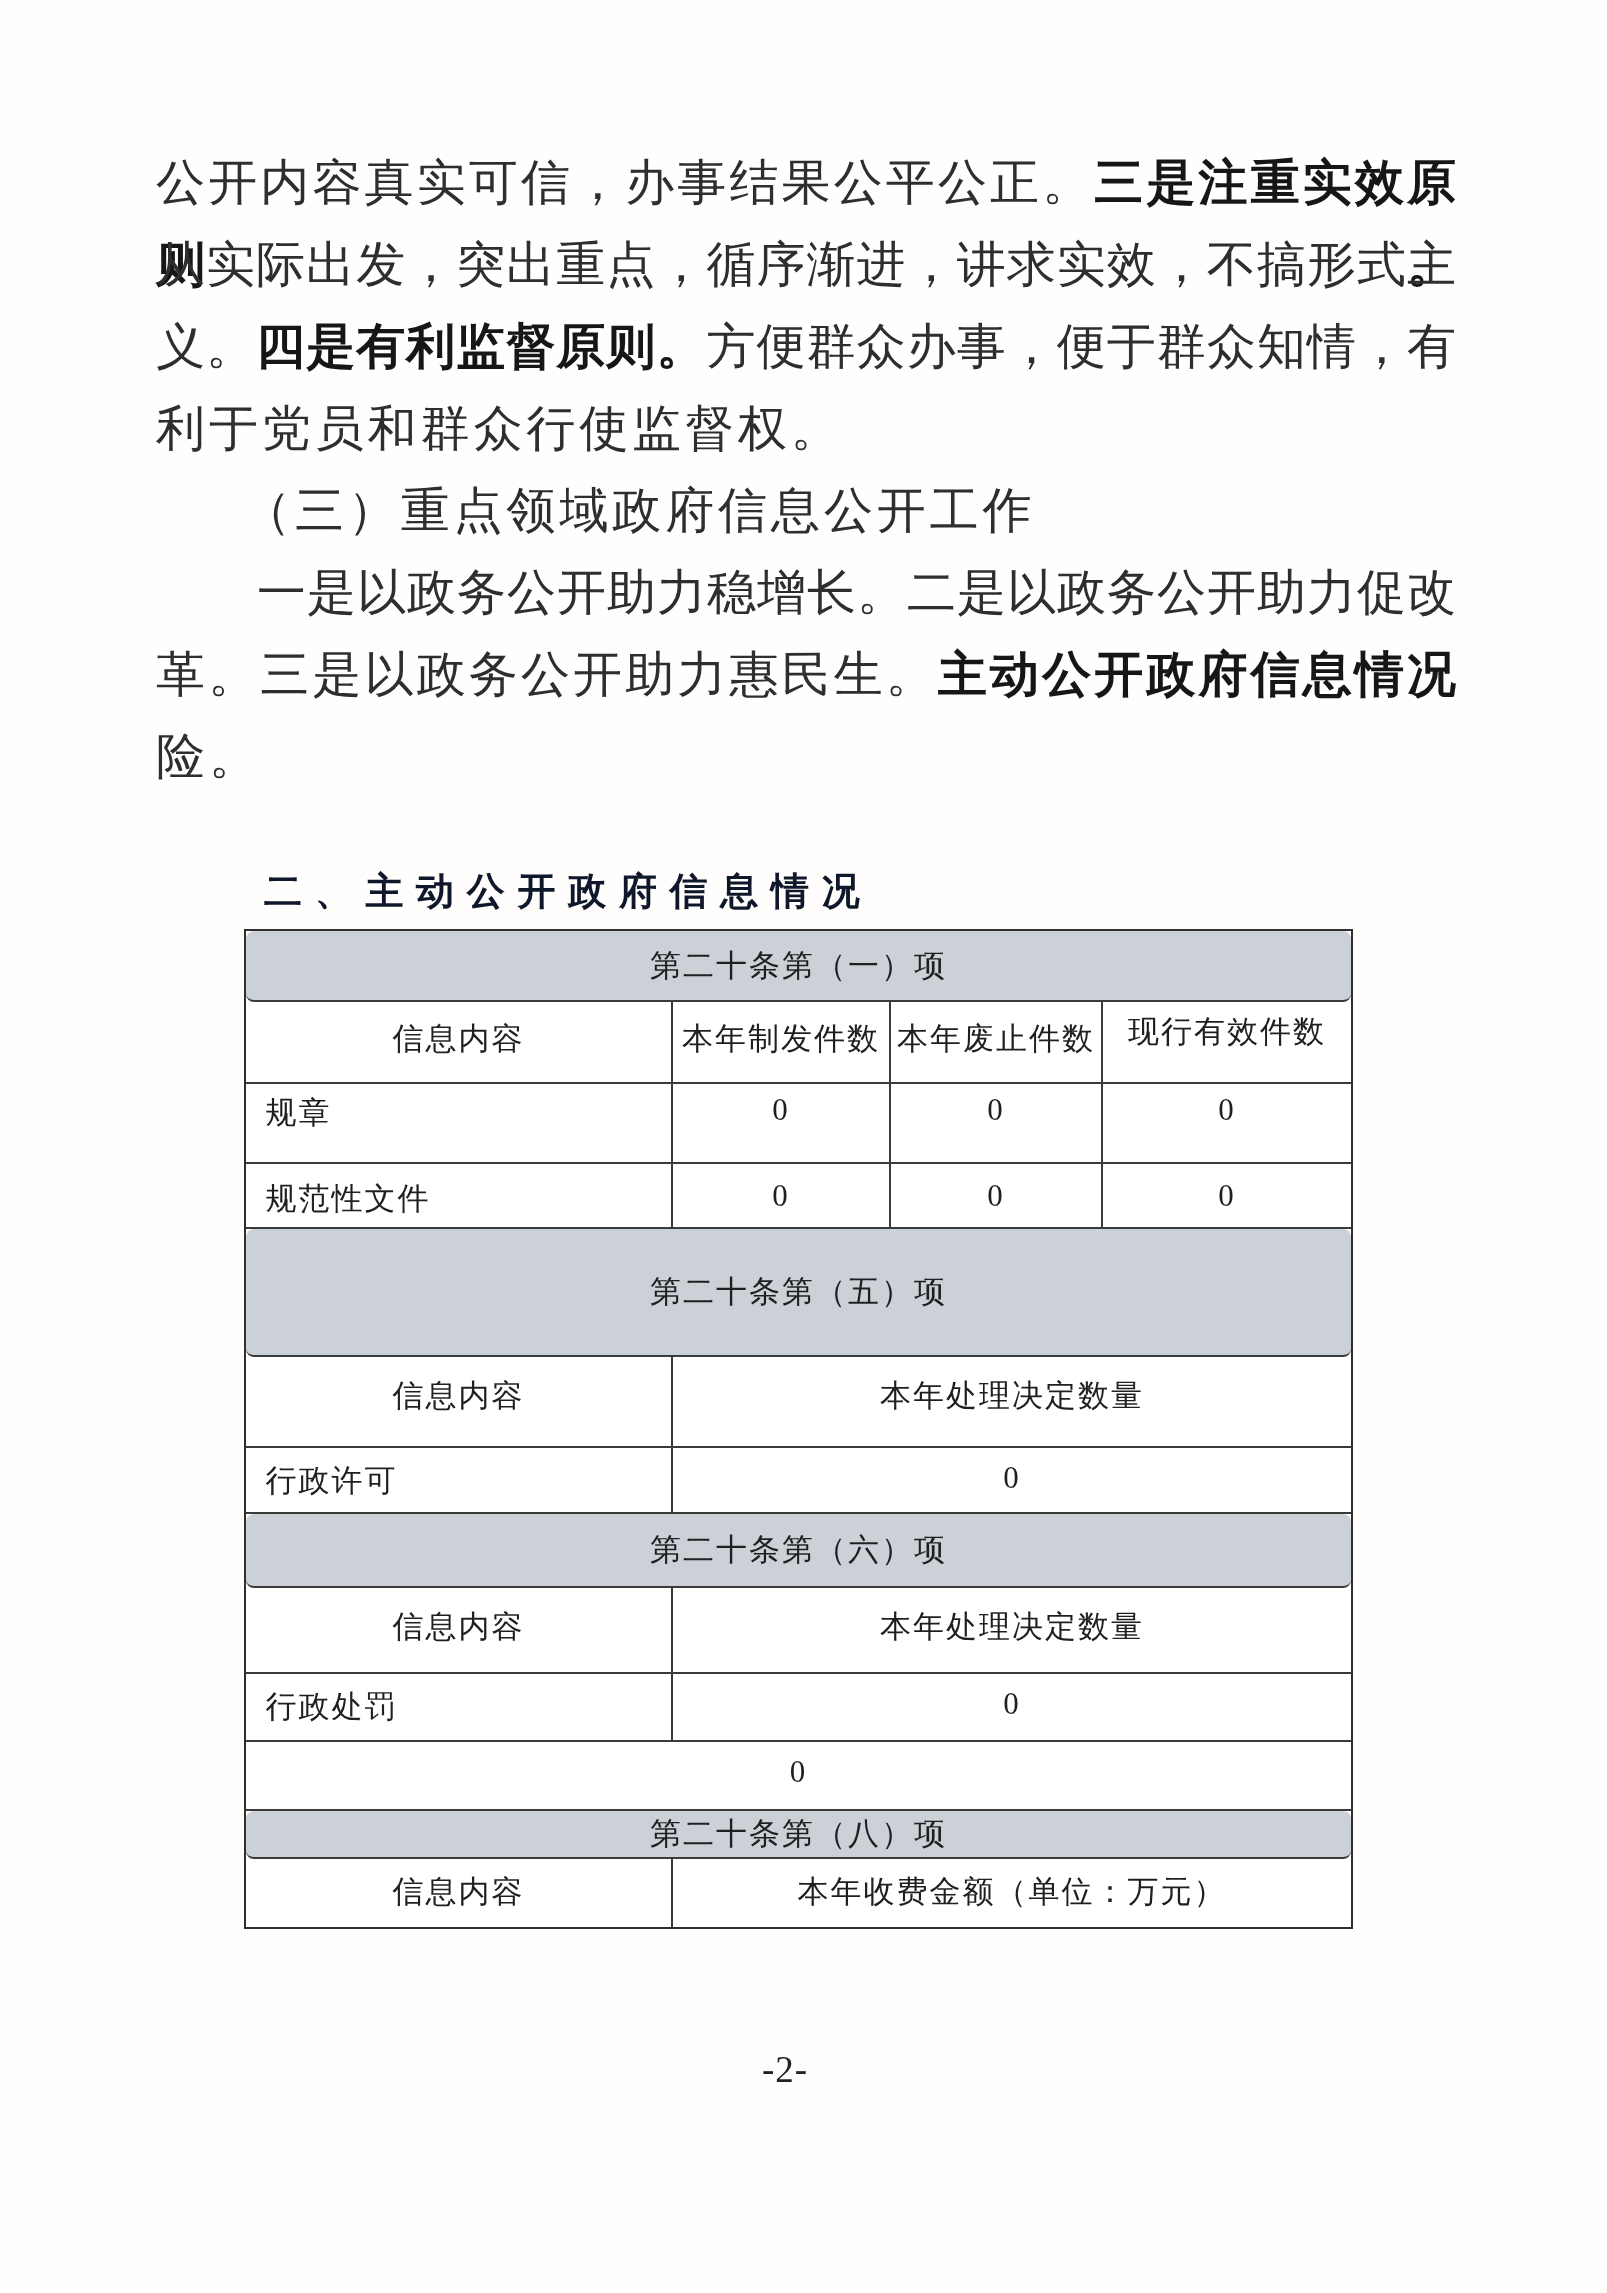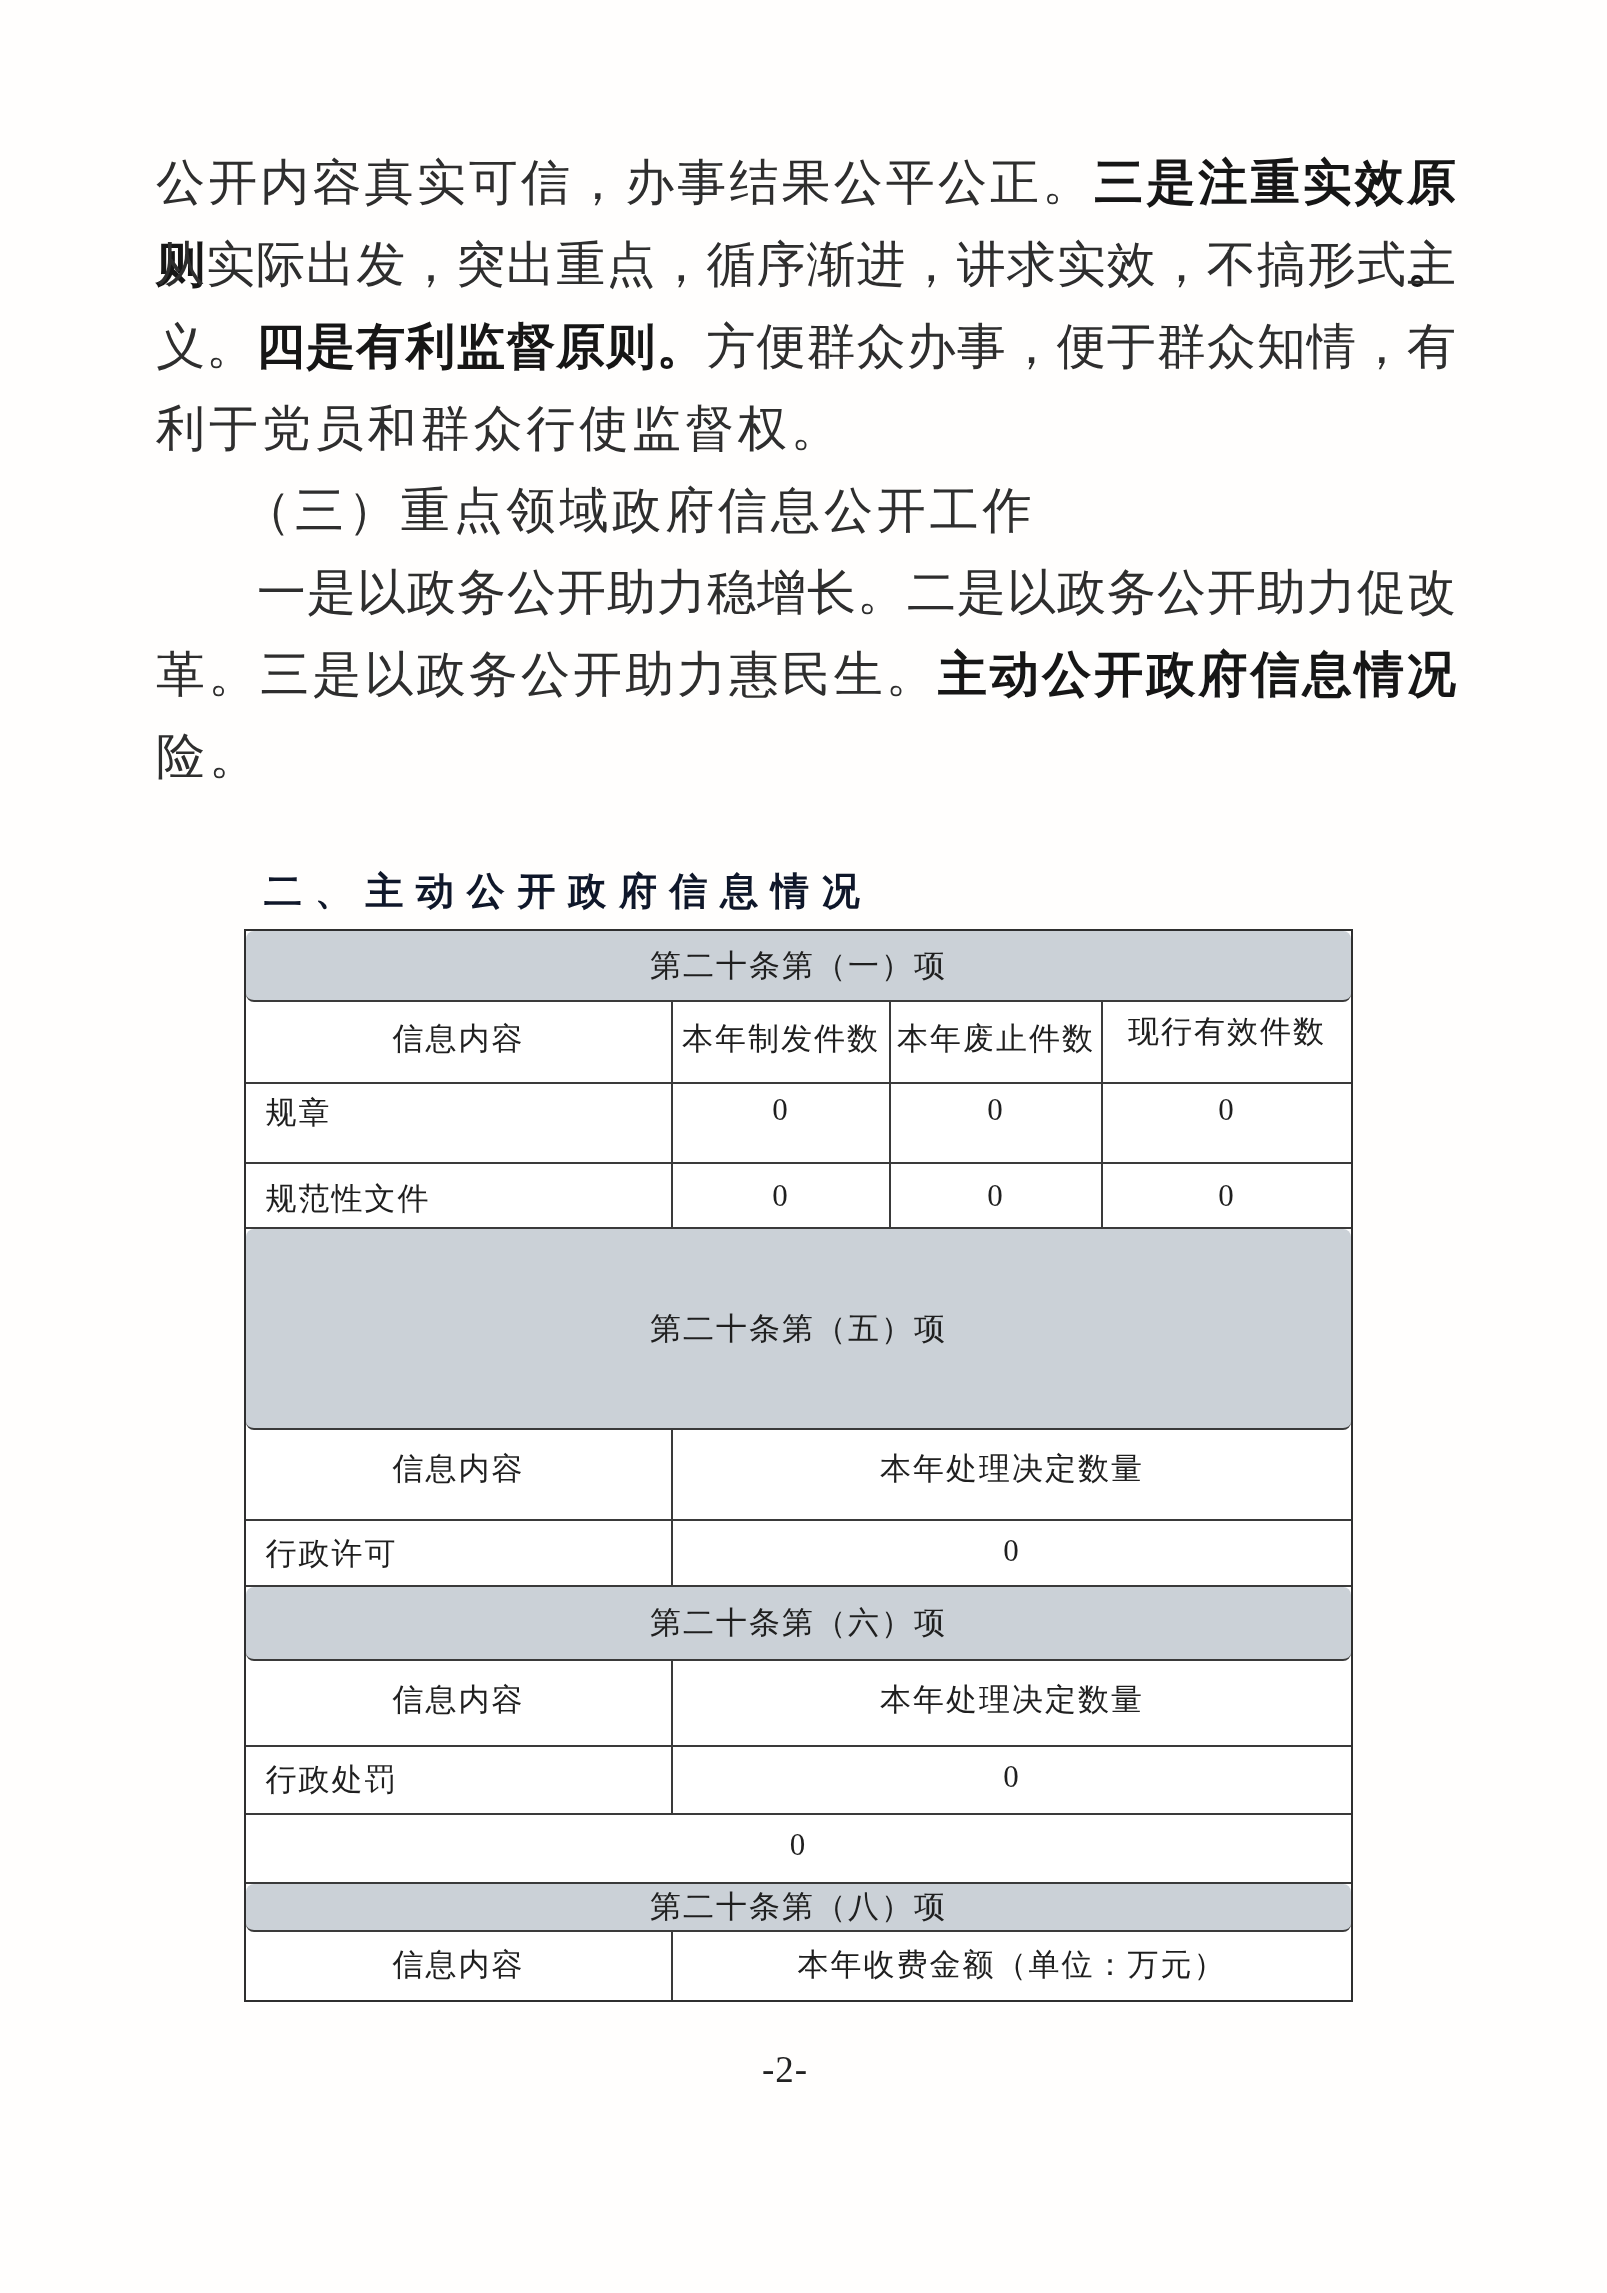--- a/index.html
+++ b/index.html
@@ -96,21 +96,21 @@
       <div class="cell c3" style="padding-top:7.8px">0</div>
       <div class="cell end" style="padding-top:7.8px">0</div>
     </div>
     <div class="trow" style="height:65px">
       <div class="cell c1 label">规范性文件</div>
       <div class="cell c2">0</div>
       <div class="cell c3">0</div>
       <div class="cell end">0</div>
     </div>
 
-    <div class="trow band" style="height:201px">
+    <div class="trow band" style="height:128px">
       <span>第二十条第（五）项</span>
     </div>
     <div class="trow" style="height:91px">
       <div class="cell c1" style="padding-top:17.6px">信息内容</div>
       <div class="cell end" style="padding-top:17.6px">本年处理决定数量</div>
     </div>
     <div class="trow" style="height:66px">
       <div class="cell c1 label" style="padding-top:11.7px">行政许可</div>
       <div class="cell end" style="padding-top:11.7px">0</div>
     </div>

